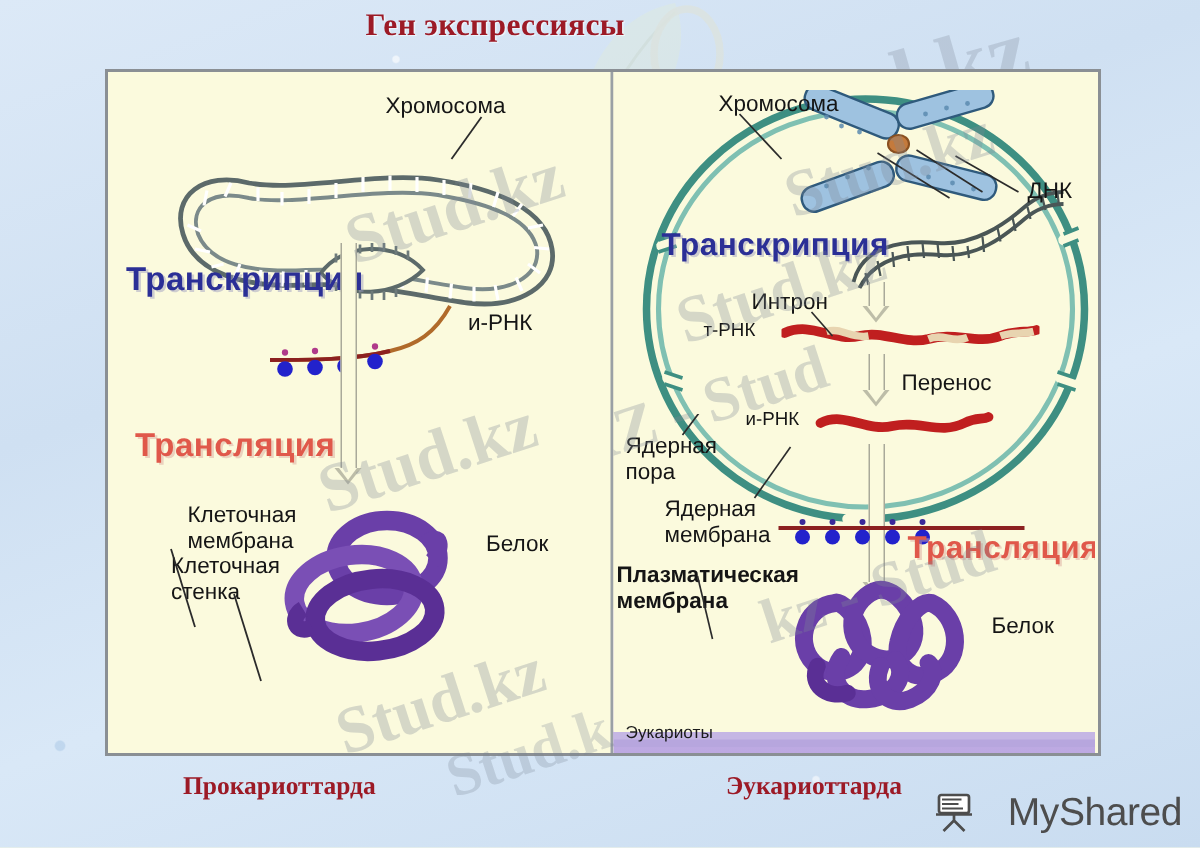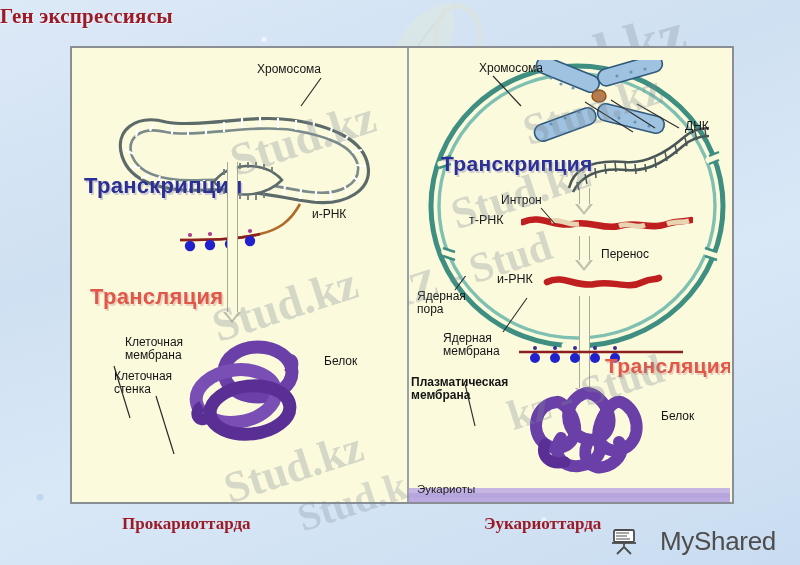--- a/index.html
+++ b/index.html
@@ -24,21 +24,21 @@
       radial-gradient(circle at 5% 88%, rgba(176,204,232,.6) 0 3px, transparent 4px),
       radial-gradient(circle at 85% 70%, rgba(176,204,232,.5) 0 3px, transparent 4px),
       linear-gradient(160deg,#dce9f7 0%,#cfe0f2 35%,#d9e8f7 60%,#c9dcf0 100%);
   }
   
   .bg-leaf{
     position:absolute;left:330px;top:-6px;width:190px;height:110px;
     opacity:.38;pointer-events:none;
   }
   #title{
-    position:absolute;left:0;top:4px;width:660px;text-align:left;
+    position:absolute;left:0;top:4px;width:660px;text-align:center;
     font-family:"Liberation Serif",serif;font-weight:bold;font-size:21px;
     color:#9c1a26;letter-spacing:.2px;
     text-shadow:1px 1px 0 rgba(255,255,255,.55);
   }
   
   #figure{
     position:absolute;left:70px;top:46px;width:660px;height:454px;
     border:2px solid #8a8f94;background:#fbfadd;overflow:hidden;
   }
   .panel{position:absolute;top:0;height:454px;overflow:hidden;background:#fbfadd;}
@@ -57,21 +57,21 @@
   .floor-band{
     position:absolute;left:-14%;bottom:-1px;width:128%;height:198px;
     border-radius:50% 50% 0 0/100% 100% 0 0;
     background:linear-gradient(#c9bbe8,#bda9e2);
   }
   .floor-label{
     position:absolute;left:8px;bottom:7px;font-size:11.5px;color:#1b1b1b;
   }
 
   
-  .lbl{position:absolute;font-size:12px;color:#151515;line-height:1.12;white-space:pre;}
+  .lbl{position:absolute;font-size:15px;color:#151515;line-height:1.12;white-space:pre;}
   .bigword{
     position:absolute;font-size:22px;font-weight:bold;letter-spacing:.3px;white-space:nowrap;
   }
   .word-blue{color:#2b2f96;text-shadow:1.6px 1.6px 0 rgba(150,150,190,.45);}
   .word-red{color:#e0584a;text-shadow:1.6px 1.6px 0 rgba(220,170,160,.5);}
 
   
   .arrow{position:absolute;width:18px;}
   .arrow .shaft{
     width:9px;margin:0 auto;background:#fbfadd;border-left:1.6px solid #a9a99a;border-right:1.6px solid #a9a99a;
@@ -86,21 +86,21 @@
     border-left:6.5px solid transparent;border-right:6.5px solid transparent;border-top:8px solid #fbfadd;
   }
 
   
   .wm{
     position:absolute;font-family:"Liberation Serif",serif;font-weight:bold;
     color:rgba(120,130,145,.26);pointer-events:none;white-space:nowrap;
   }
   .wm-fig{color:rgba(125,135,150,.30);}
   
-  #mysharedLogo{position:absolute;right:24px;bottom:8px;display:flex;align-items:center;gap:21px;}
+  #mysharedLogo{position:absolute;right:12px;bottom:8px;display:flex;align-items:center;gap:21px;}
   #mysharedLogo .ms-text{font-size:26px;color:#4d4d4d;letter-spacing:-.3px;}
   .caption{
     position:absolute;font-family:"Liberation Serif",serif;font-weight:bold;font-size:17px;color:#9c1a26;
   }
 </style>
 </head>
 <body>
 
 <div id="slide-bg"></div>
 

